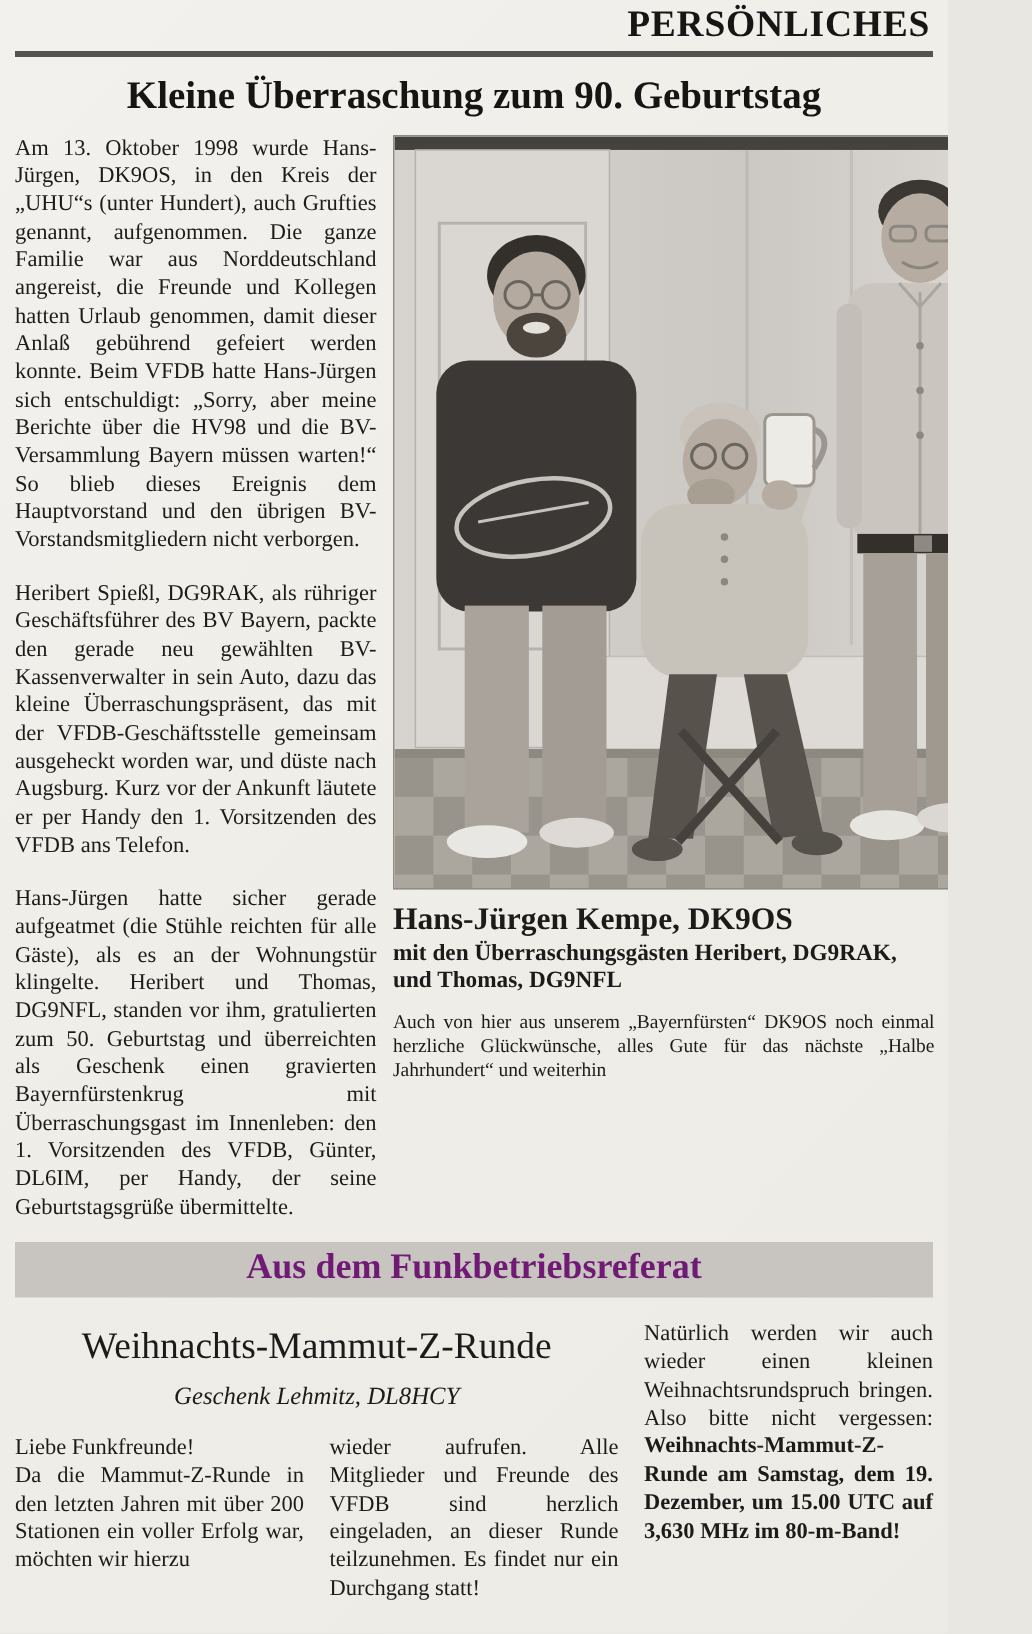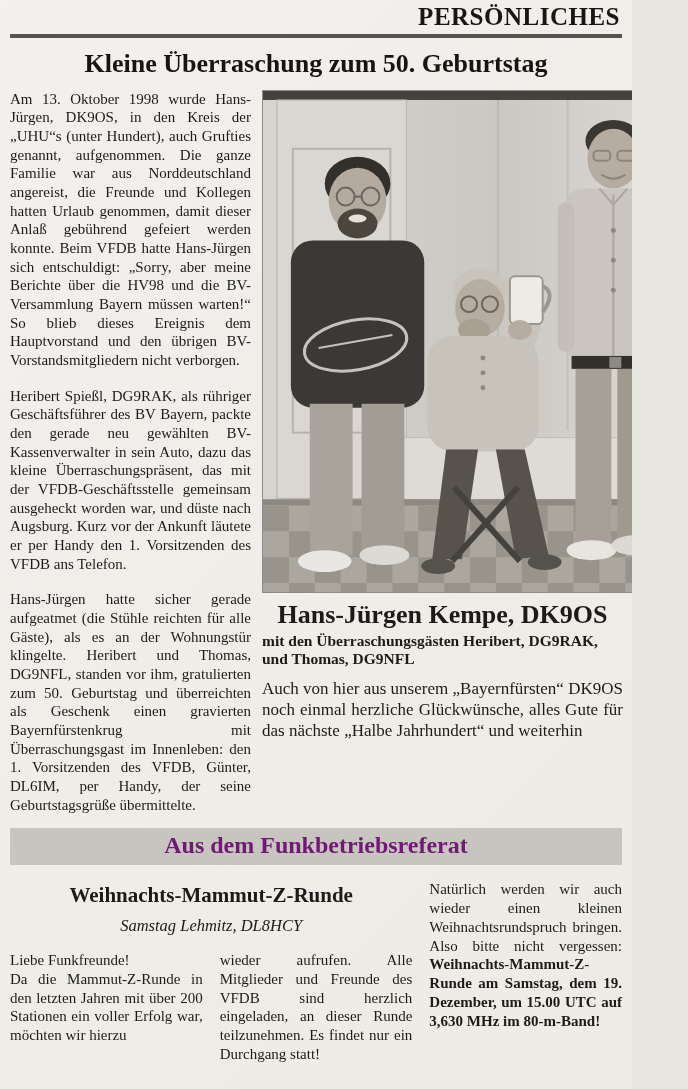--- a/index.html
+++ b/index.html
@@ -36,43 +36,43 @@
   }
   .col-left p{margin:0;}
   .col-left p + p{margin-top:17px;}
   .article-right{flex:1;min-width:0;}
   .photo-frame{
     width:428px;height:503px;border:1px solid #8f8c86;
     background:#cfccc7;box-sizing:border-box;
   }
   .photo-frame svg{display:block;width:100%;height:100%;}
   .caption1{
-    text-align:center;font-size:26px;font-weight:bold;margin-top:7px;
+    font-size:21px;font-weight:bold;margin-top:7px;
   }
   .caption2{
     text-align:left;font-size:15.5px;font-weight:bold;margin-top:2px;
   }
-  .closing{display:flex;gap:15px;margin-top:10px;font-size:17px;line-height:1.25;}
+  .closing{display:flex;gap:15px;margin-top:10px;font-size:13px;line-height:1.25;}
   .closing-col{flex:1;text-align:justify;}
   .signature{font-style:italic;margin-top:2px;}
   
   .banner{
     margin:14px 10px 2px 10px;background:#c8c5c0;
     text-align:center;font-size:24px;font-weight:bold;
     padding:4px 0 6px 0;color:#701a75;
   }
   .funk{
     display:grid;
     grid-template-columns:1fr 1fr 1fr;
     column-gap:17px;
     padding:13px 10px 0 10px;
     font-size:15px;line-height:1.25;
   }
   .funk-head{grid-area:1 / 1 / 2 / 3;text-align:center;}
-  .funk-head h3{margin:2px 0 0 0;font-size:21px;font-weight:bold;}
+  .funk-head h3{margin:2px 0 0 0;font-size:25px;font-weight:normal;}
   .funk-author{font-style:italic;font-size:16.5px;margin-top:7px;}
   .funk-col1{grid-area:2 / 1 / 3 / 2;margin-top:15px;text-align:justify;}
   .funk-col2{grid-area:2 / 2 / 3 / 3;margin-top:15px;text-align:justify;}
   .funk-col3{grid-area:1 / 3 / 3 / 4;text-align:justify;}
   .funk-col3 .bold{font-weight:bold;}
   
   .memorial{
     margin:27px 14px 0 16px;background:#c7c5c1;
     padding:20px 0 24px 0;
     box-shadow:0 0 0 1px #bdbbb7 inset;
@@ -81,21 +81,21 @@
 </head>
 <body>
 
 <div class="page">
 
   <div class="masthead">
     <span class="section-label">PERSÖNLICHES</span>
   </div>
   <div class="masthead-rule"></div>
 
-  <div class="article-title">Kleine Überraschung zum 50. Geburtstag</div>
+  <div class="article-title">Kleine Überraschung zum 90. Geburtstag</div>
 
   <div class="article">
     <div class="col-left">
       <p>Am 13. Oktober 1998 wurde Hans-Jürgen, DK9OS, in den Kreis der „UHU“s (unter Hundert), auch Grufties genannt, aufgenommen. Die ganze Familie war aus Norddeutschland angereist, die Freunde und Kollegen hatten Urlaub genommen, damit dieser Anlaß gebührend gefeiert werden konnte. Beim VFDB hatte Hans-Jürgen sich entschuldigt: „Sorry, aber meine Berichte über die HV98 und die BV-Versammlung Bayern müssen warten!“ So blieb dieses Ereignis dem Hauptvorstand und den übrigen BV-Vorstandsmitgliedern nicht verborgen.</p>
       <p>Heribert Spießl, DG9RAK, als rühriger Geschäftsführer des BV Bayern, packte den gerade neu gewählten BV-Kassenverwalter in sein Auto, dazu das kleine Überraschungspräsent, das mit der VFDB-Geschäftsstelle gemeinsam ausgeheckt worden war, und düste nach Augsburg. Kurz vor der Ankunft läutete er per Handy den 1. Vorsitzenden des VFDB ans Telefon.</p>
       <p>Hans-Jürgen hatte sicher gerade aufgeatmet (die Stühle reichten für alle Gäste), als es an der Wohnungstür klingelte. Heribert und Thomas, DG9NFL, standen vor ihm, gratulierten zum 50. Geburtstag und überreichten als Geschenk einen gravierten Bayernfürstenkrug mit Überraschungsgast im Innenleben: den 1. Vorsitzenden des VFDB, Günter, DL6IM, per Handy, der seine Geburtstagsgrüße übermittelte.</p>
     </div>
 
     <div class="article-right">
 
@@ -203,21 +203,21 @@
         <div class="closing-col">Auch von hier aus unserem „Bayernfürsten“ DK9OS noch einmal herzliche Glückwünsche, alles Gute für das nächste „Halbe Jahrhundert“ und weiterhin</div>
       </div>
     </div>
   </div>
 
   <div class="banner">Aus dem Funkbetriebsreferat</div>
 
   <div class="funk">
     <div class="funk-head">
       <h3>Weihnachts-Mammut-Z-Runde</h3>
-      <div class="funk-author">Samstag Lehmitz, DL8HCY</div>
+      <div class="funk-author">Geschenk Lehmitz, DL8HCY</div>
     </div>
     <div class="funk-col1">
       <div>Liebe Funkfreunde!</div>
       <span>Da die Mammut-Z-Runde in den letzten Jahren mit über 200 Stationen ein voller Erfolg war, möchten wir hierzu</span>
     </div>
     <div class="funk-col2">wieder aufrufen. Alle Mitglieder und Freunde des VFDB sind herzlich eingeladen, an dieser Runde teilzunehmen. Es findet nur ein Durchgang statt!</div>
     <div class="funk-col3">
       <span>Natürlich werden wir auch wieder einen kleinen Weihnachtsrundspruch bringen. Also bitte nicht vergessen:</span>
       <span class="bold">Weihnachts-Mammut-Z-Runde am Samstag, dem 19. Dezember, um 15.00 UTC auf 3,630 MHz im 80-m-Band!</span>
     </div>

